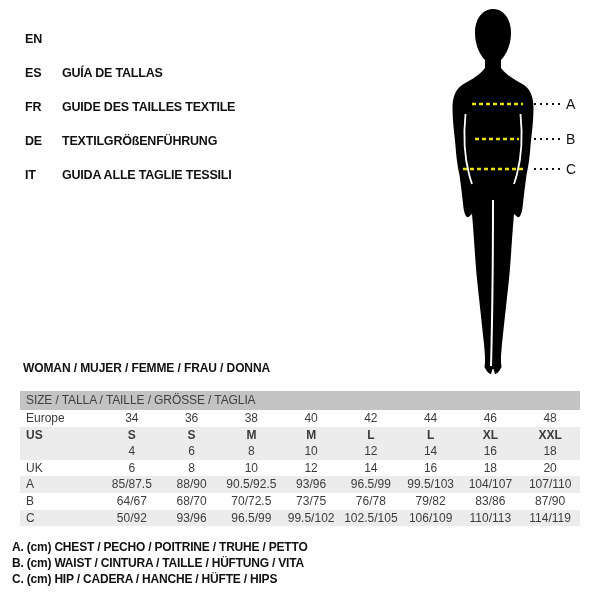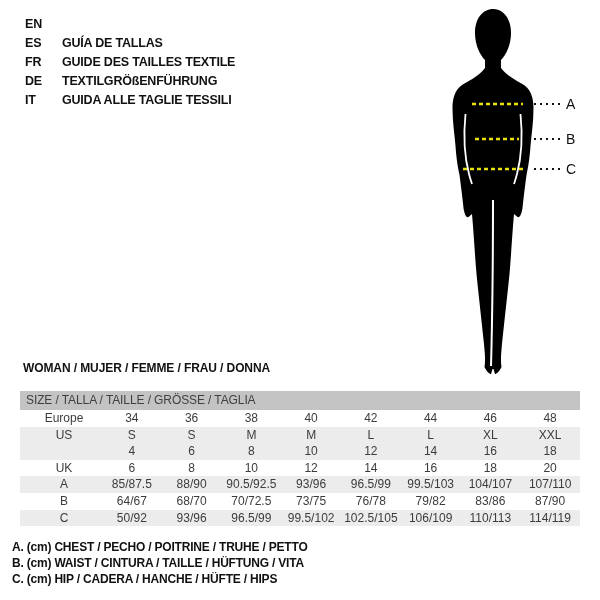--- a/index.html
+++ b/index.html
@@ -6,39 +6,39 @@
   body {
     width:600px; height:600px; position:relative;
     background:#ffffff; overflow:hidden;
     font-family:"Liberation Sans", sans-serif;
     color:#111;
   }
 
   
   .title-block { position:absolute; left:25px; top:15px; }
   .t-line { display:flex; font-weight:bold; font-size:12.5px; line-height:19px;
-            letter-spacing:-0.2px; white-space:nowrap; }
+            letter-spacing:-0.2px; white-space:nowrap;margin-top:15px; }
   .t-code { width:37px; flex:0 0 37px; }
 
   
   .figure-wrap { position:absolute; left:420px; top:2px; width:180px; height:378px; }
 
   
   .gender-line { position:absolute; left:23px; top:361px; font-size:12px;
                  font-weight:bold; letter-spacing:-0.1px; white-space:nowrap; }
 
   
   .size-table { position:absolute; left:20px; top:391px; width:560px;
                 font-size:12px; color:#3c3c3c; }
   .thead { height:19px; line-height:19px; padding-left:6px; color:#404040;
            letter-spacing:-0.1px; }
   .trow  { display:grid; grid-template-columns:82px repeat(8, 1fr);
            height:16.6px; line-height:16.6px; }
   .tcell { text-align:center; overflow:hidden; white-space:nowrap; }
-  .tlabel{ text-align:center; padding-left:6px; }
+  .tlabel{ text-align:left; padding-left:6px; }
 
   
   .legend { position:absolute; left:12px; top:540px; }
   .legend-line { font-size:12px; font-weight:bold; line-height:15.9px;
                  letter-spacing:-0.2px; white-space:nowrap; }
 </style>
 </head>
 <body>
 
 <div class="title-block">
@@ -125,21 +125,21 @@
         <div class="tcell tlabel">Europe</div>
         <div class="tcell">34</div>
         <div class="tcell">36</div>
         <div class="tcell">38</div>
         <div class="tcell">40</div>
         <div class="tcell">42</div>
         <div class="tcell">44</div>
         <div class="tcell">46</div>
         <div class="tcell">48</div>
       </div>
-      <div class="trow" style="background: rgb(236, 236, 236);">
+      <div class="trow" style="background: rgb(236, 236, 236); font-weight: bold;">
         <div class="tcell tlabel">US</div>
         <div class="tcell">S</div>
         <div class="tcell">S</div>
         <div class="tcell">M</div>
         <div class="tcell">M</div>
         <div class="tcell">L</div>
         <div class="tcell">L</div>
         <div class="tcell">XL</div>
         <div class="tcell">XXL</div>
       </div>

